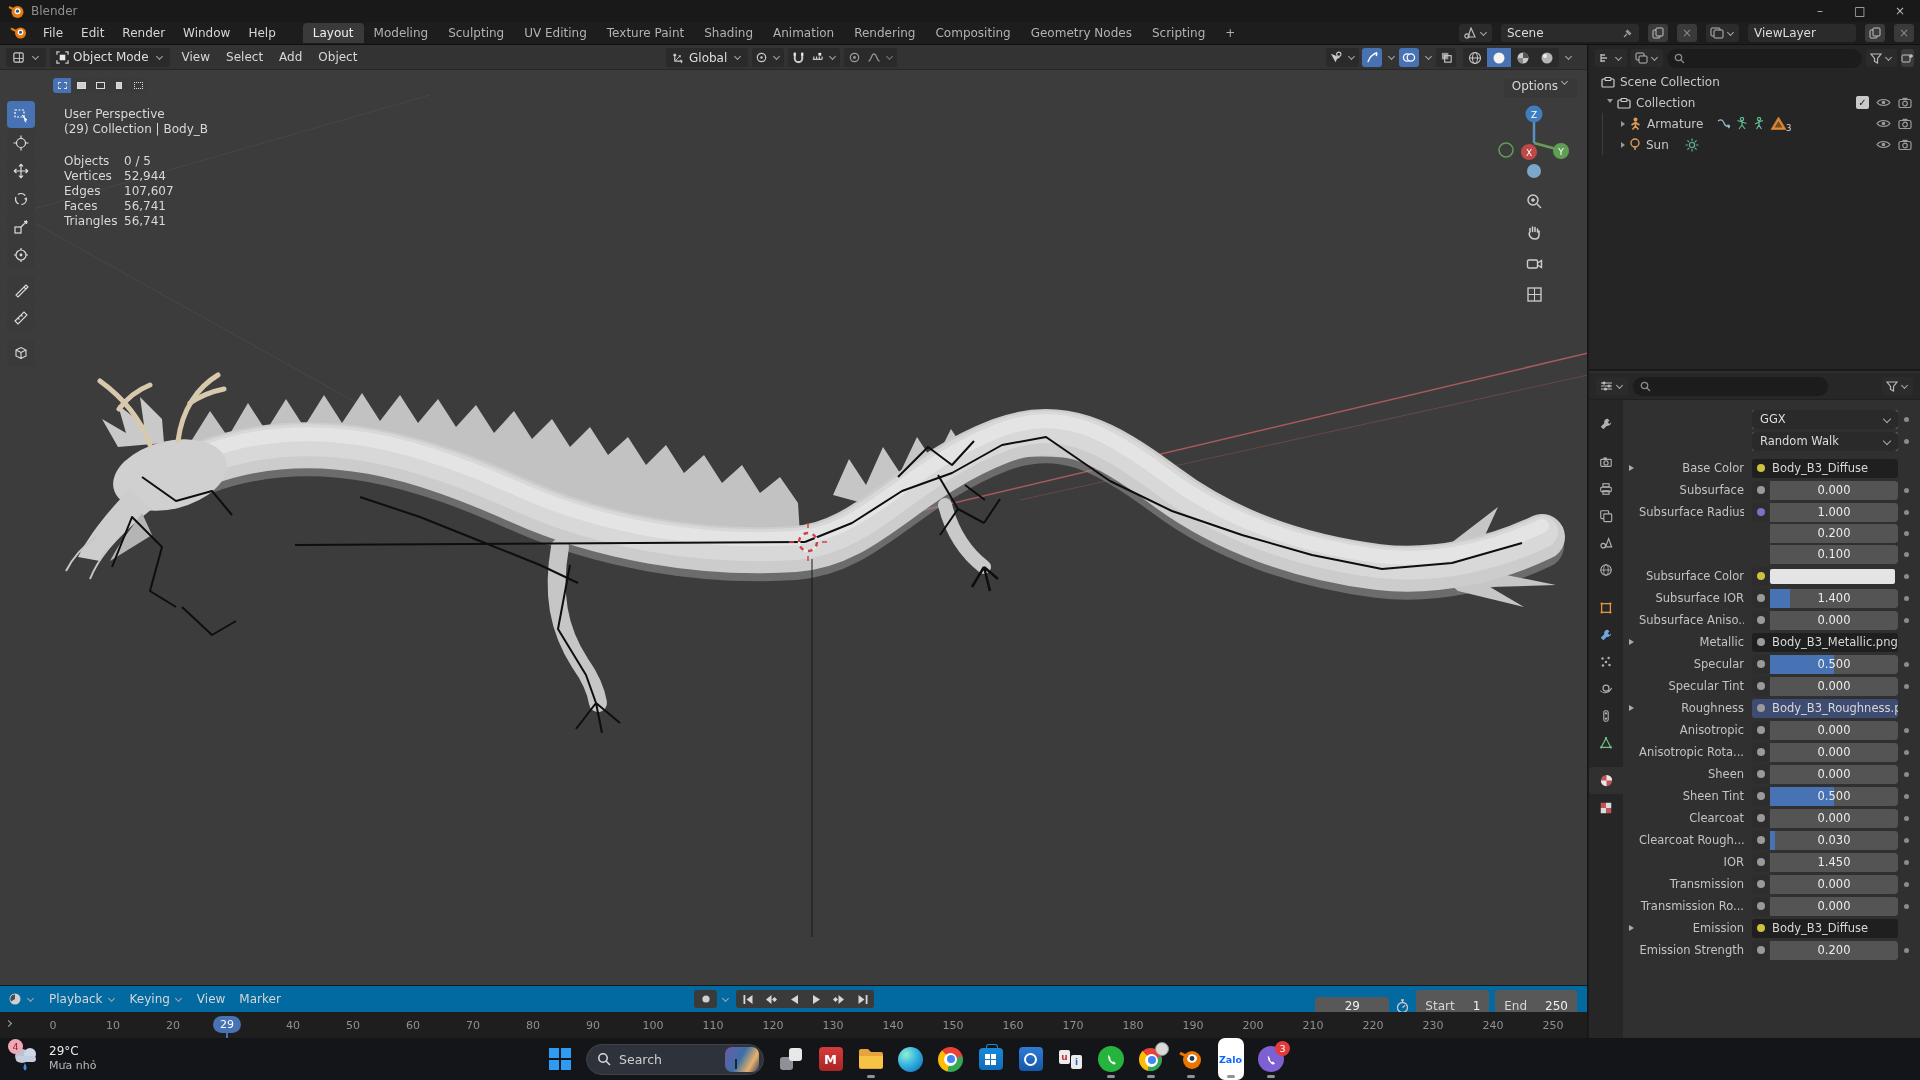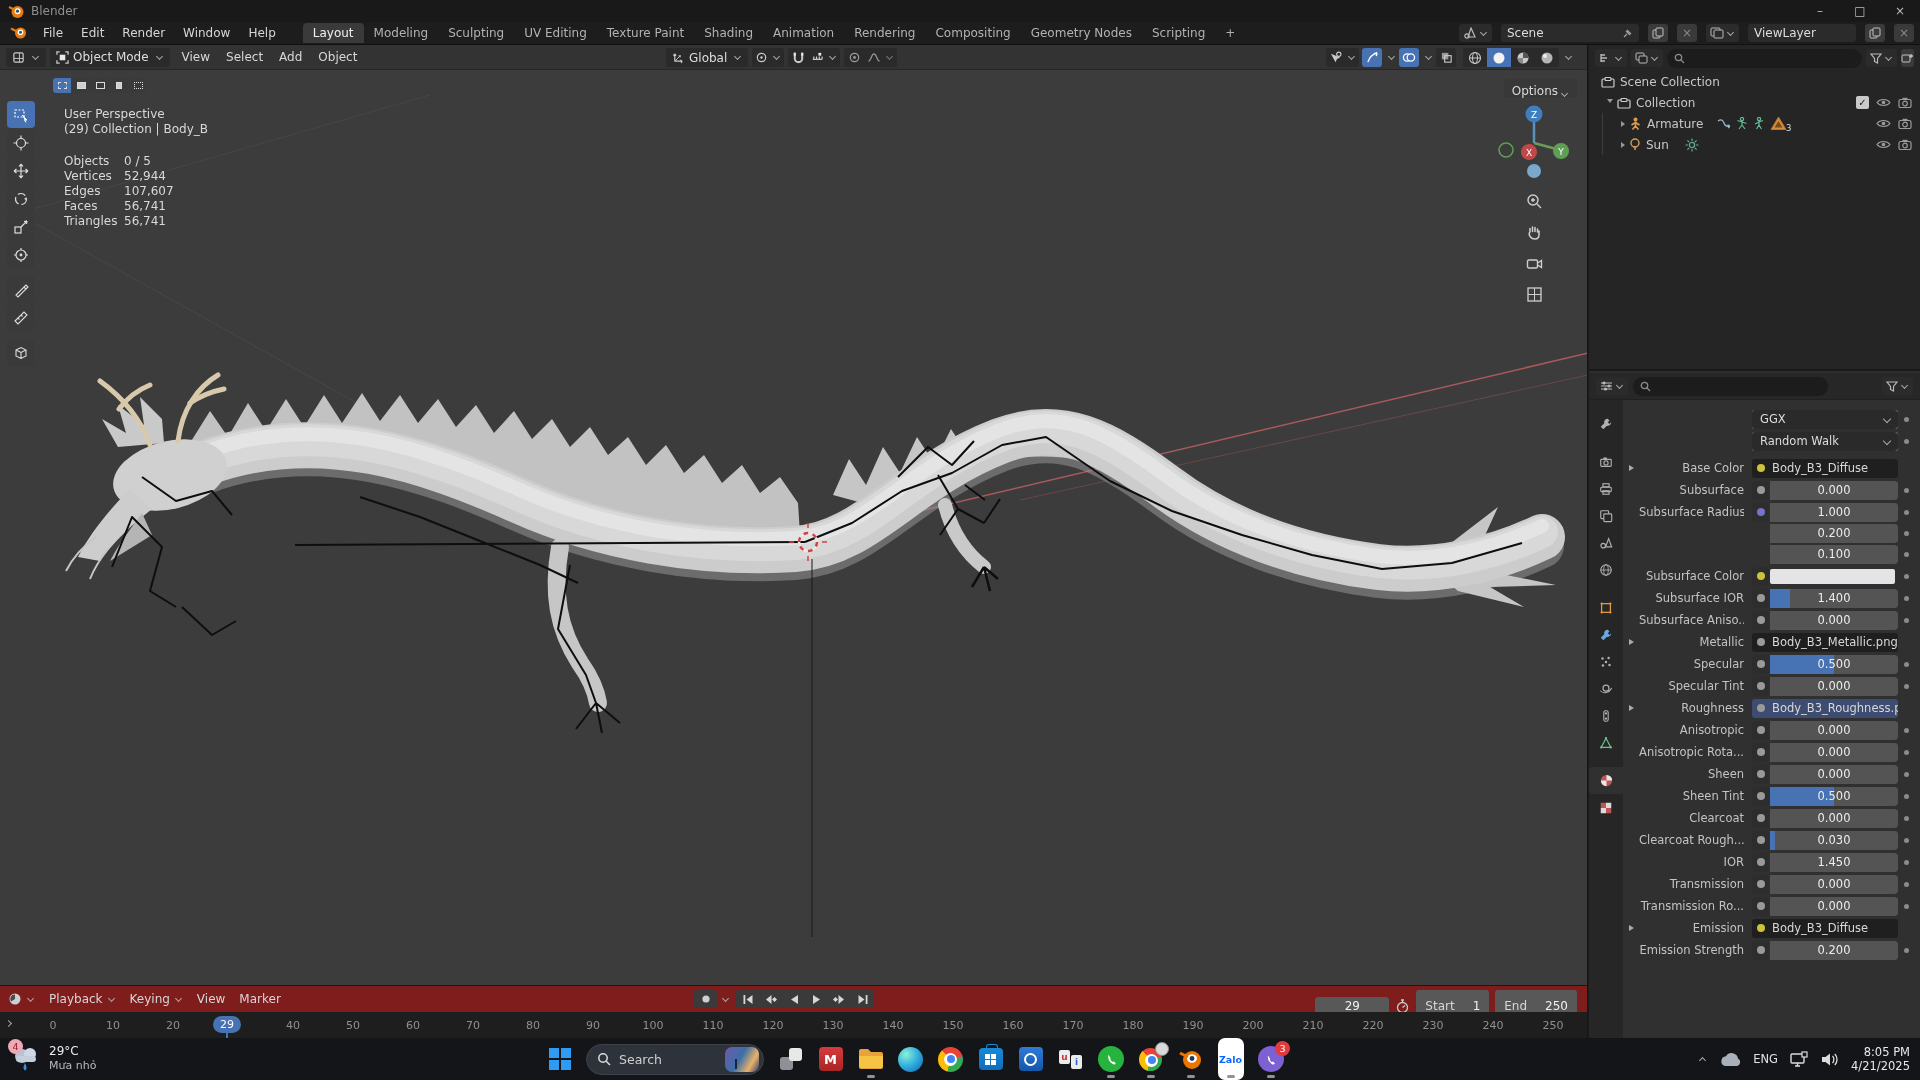--- a/index.html
+++ b/index.html
@@ -30,21 +30,21 @@
 .dd{height:19px;background:#2a2a2a;border-radius:3px;display:flex;align-items:center;padding:0 6px;gap:4px;color:#dedede}
 .vmenu span{padding:0 8px;color:#d8d8d8}
 .vmenu{display:flex;align-items:center}
 #vh-center{position:absolute;left:666px;top:3px;display:flex;align-items:center;gap:4px}
 #vh-right{position:absolute;right:14px;top:3px;display:flex;align-items:center;gap:3px}
 .hbtn{height:19px;min-width:20px;background:#2a2a2a;border-radius:3px;display:flex;align-items:center;justify-content:center;padding:0 3px;gap:2px}
 .hbtn.on{background:#4772b3}
 .sgroup{display:flex;align-items:center;background:#2a2a2a;border-radius:3px;overflow:hidden}
 .sgroup .hbtn{border-radius:0;background:transparent}
 .sgroup .hbtn.on{background:#4772b3}
-#optionsbtn{position:absolute;right:10px;top:34px;height:19px;background:rgba(56,56,56,.95);border-radius:3px;display:flex;align-items:flex-end;padding:0 8px;color:#d8d8d8;z-index:5}
+#optionsbtn{position:absolute;right:10px;top:34px;height:19px;background:rgba(56,56,56,.95);border-radius:3px;display:flex;align-items:flex-start;padding:0 8px;color:#d8d8d8;z-index:5}
 #selmodes{position:absolute;left:53px;top:33px;display:flex;gap:1px;z-index:5}
 .smb{width:18px;height:15px;background:#3a3a3a;display:flex;align-items:center;justify-content:center}
 .smb:first-child{border-radius:3px 0 0 3px;background:#4772b3}
 .smb:last-child{border-radius:0 3px 3px 0}
 .smb i{display:block;width:9px;height:7px;border:1px dashed #dcdcdc}
 .smb i.solid{border-style:solid;background:#cfcfcf}
 #toolbar{position:absolute;left:7px;top:56px;z-index:5;display:flex;flex-direction:column;gap:1px}
 .tbtn{width:28px;height:27px;background:#3a3a3aE6;border-radius:4px;display:flex;align-items:center;justify-content:center}
 .tbtn.on{background:#4772b3}
 .tbtn.gap{margin-top:7px}
@@ -101,21 +101,21 @@
 .w-dropdown .pfield::after{content:"";width:5px;height:5px;border-right:1.4px solid #a8a8a8;border-bottom:1.4px solid #a8a8a8;transform:rotate(45deg);position:absolute;right:8px;top:6px}
 .w-texture{background:#1f1f1f}
 .w-texture .pdotl{background:transparent;margin-right:-3px}
 .w-texture .pfield{background:transparent}
 .w-texture .pval{text-align:left;padding-left:6px;color:#d8d8d8}
 .w-texture.hl{background:#3d4c70}
 .w-color .pfield{background:#e4e4e6;margin:2px 3px 2px 0;height:15px;border-radius:2px}
 .prdot{width:16px;display:flex;justify-content:center}
 .prdot i{width:5px;height:5px;border-radius:50%;background:#8b8b8b;display:block}
 
-#timeline{position:absolute;left:0;top:985px;width:1588px;height:53px;background:#7f1d1d;border-top:1px solid #181818;border-right:1px solid #161616}
+#timeline{position:absolute;left:0;top:985px;width:1588px;height:53px;background:#0369a1;border-top:1px solid #181818;border-right:1px solid #161616}
 #tlhead{height:26px;display:flex;align-items:center;padding:0 8px;position:relative}
 #tlhead .tmenu{display:flex;align-items:center;color:#d6d6d6;gap:2px;margin-right:14px}
 #transport{position:absolute;left:694px;top:4px;display:flex;align-items:center;gap:6px}
 .tpgroup{display:flex;background:#3a3a3a;border-radius:3px;overflow:hidden}
 .tpbtn{width:23px;height:18px;display:flex;align-items:center;justify-content:center}
 #tlright{position:absolute;right:10px;top:4px;display:flex;align-items:center;gap:6px}
 .tfield{height:19px;background:#585858;border-radius:3px;display:flex;align-items:center;color:#f0f0f0}
 #framefield{width:74px;justify-content:center}
 .sefield{padding:16px 9px;gap:18px}
 .sefield .l{color:#d6d6d6}
@@ -1524,35 +1524,15 @@
       <span class="tbi">
         <span class="viber">
             <svg width="13" height="13" viewBox="0 0 16 16">
               <path d="M5 3 Q3.5 9 9.5 13.5 Q12 15 13.5 13 L11 10.5 L9.5 11.5 Q6.5 9 7.5 7 L6 4.5 Z" fill="#fff"></path>
             </svg>
           </span>
         <span class="badge">3</span>
         <span class="ind"></span>
       </span>
     </div>
-    <div id="tray">
-      <i class="chev up"></i>
-      <svg width="22" height="15" viewBox="0 0 22 15">
-          <path d="M6 14 a5 5 0 0 1 1-9.8 a6.5 6.5 0 0 1 12 2.3 a4 4 0 0 1-1 7.5 Z" fill="#aab0b9"></path>
-        </svg>
-      <span class="eng">ENG</span>
-      <svg width="19" height="17" viewBox="0 0 19 17">
-          <rect x="1" y="3" width="13" height="9" rx="1" fill="none" stroke="#dcdcdc" stroke-width="1.4"></rect>
-          <path d="M5 15 H10 M7.5 12 V15" stroke="#dcdcdc" stroke-width="1.4"></path>
-          <rect x="12" y="1" width="5" height="5" fill="#141519" stroke="#dcdcdc" stroke-width="1.2"></rect>
-        </svg>
-      <svg width="18" height="15" viewBox="0 0 18 15">
-          <path d="M1 5 v5 h3.5 L9 13.5 V1.5 L4.5 5 Z" fill="#dcdcdc"></path>
-          <path d="M11.5 4 c1.8 1.8 1.8 5.2 0 7 M13.8 2 c3 3.2 3 7.8 0 11" stroke="#dcdcdc" stroke-width="1.3" fill="none"></path>
-        </svg>
-      <span id="timecol">
-        <div>8:05 PM</div>
-        <div>4/21/2025</div>
-      </span>
-    </div>
   </div>
 
 </div>
 
 </body></html>

